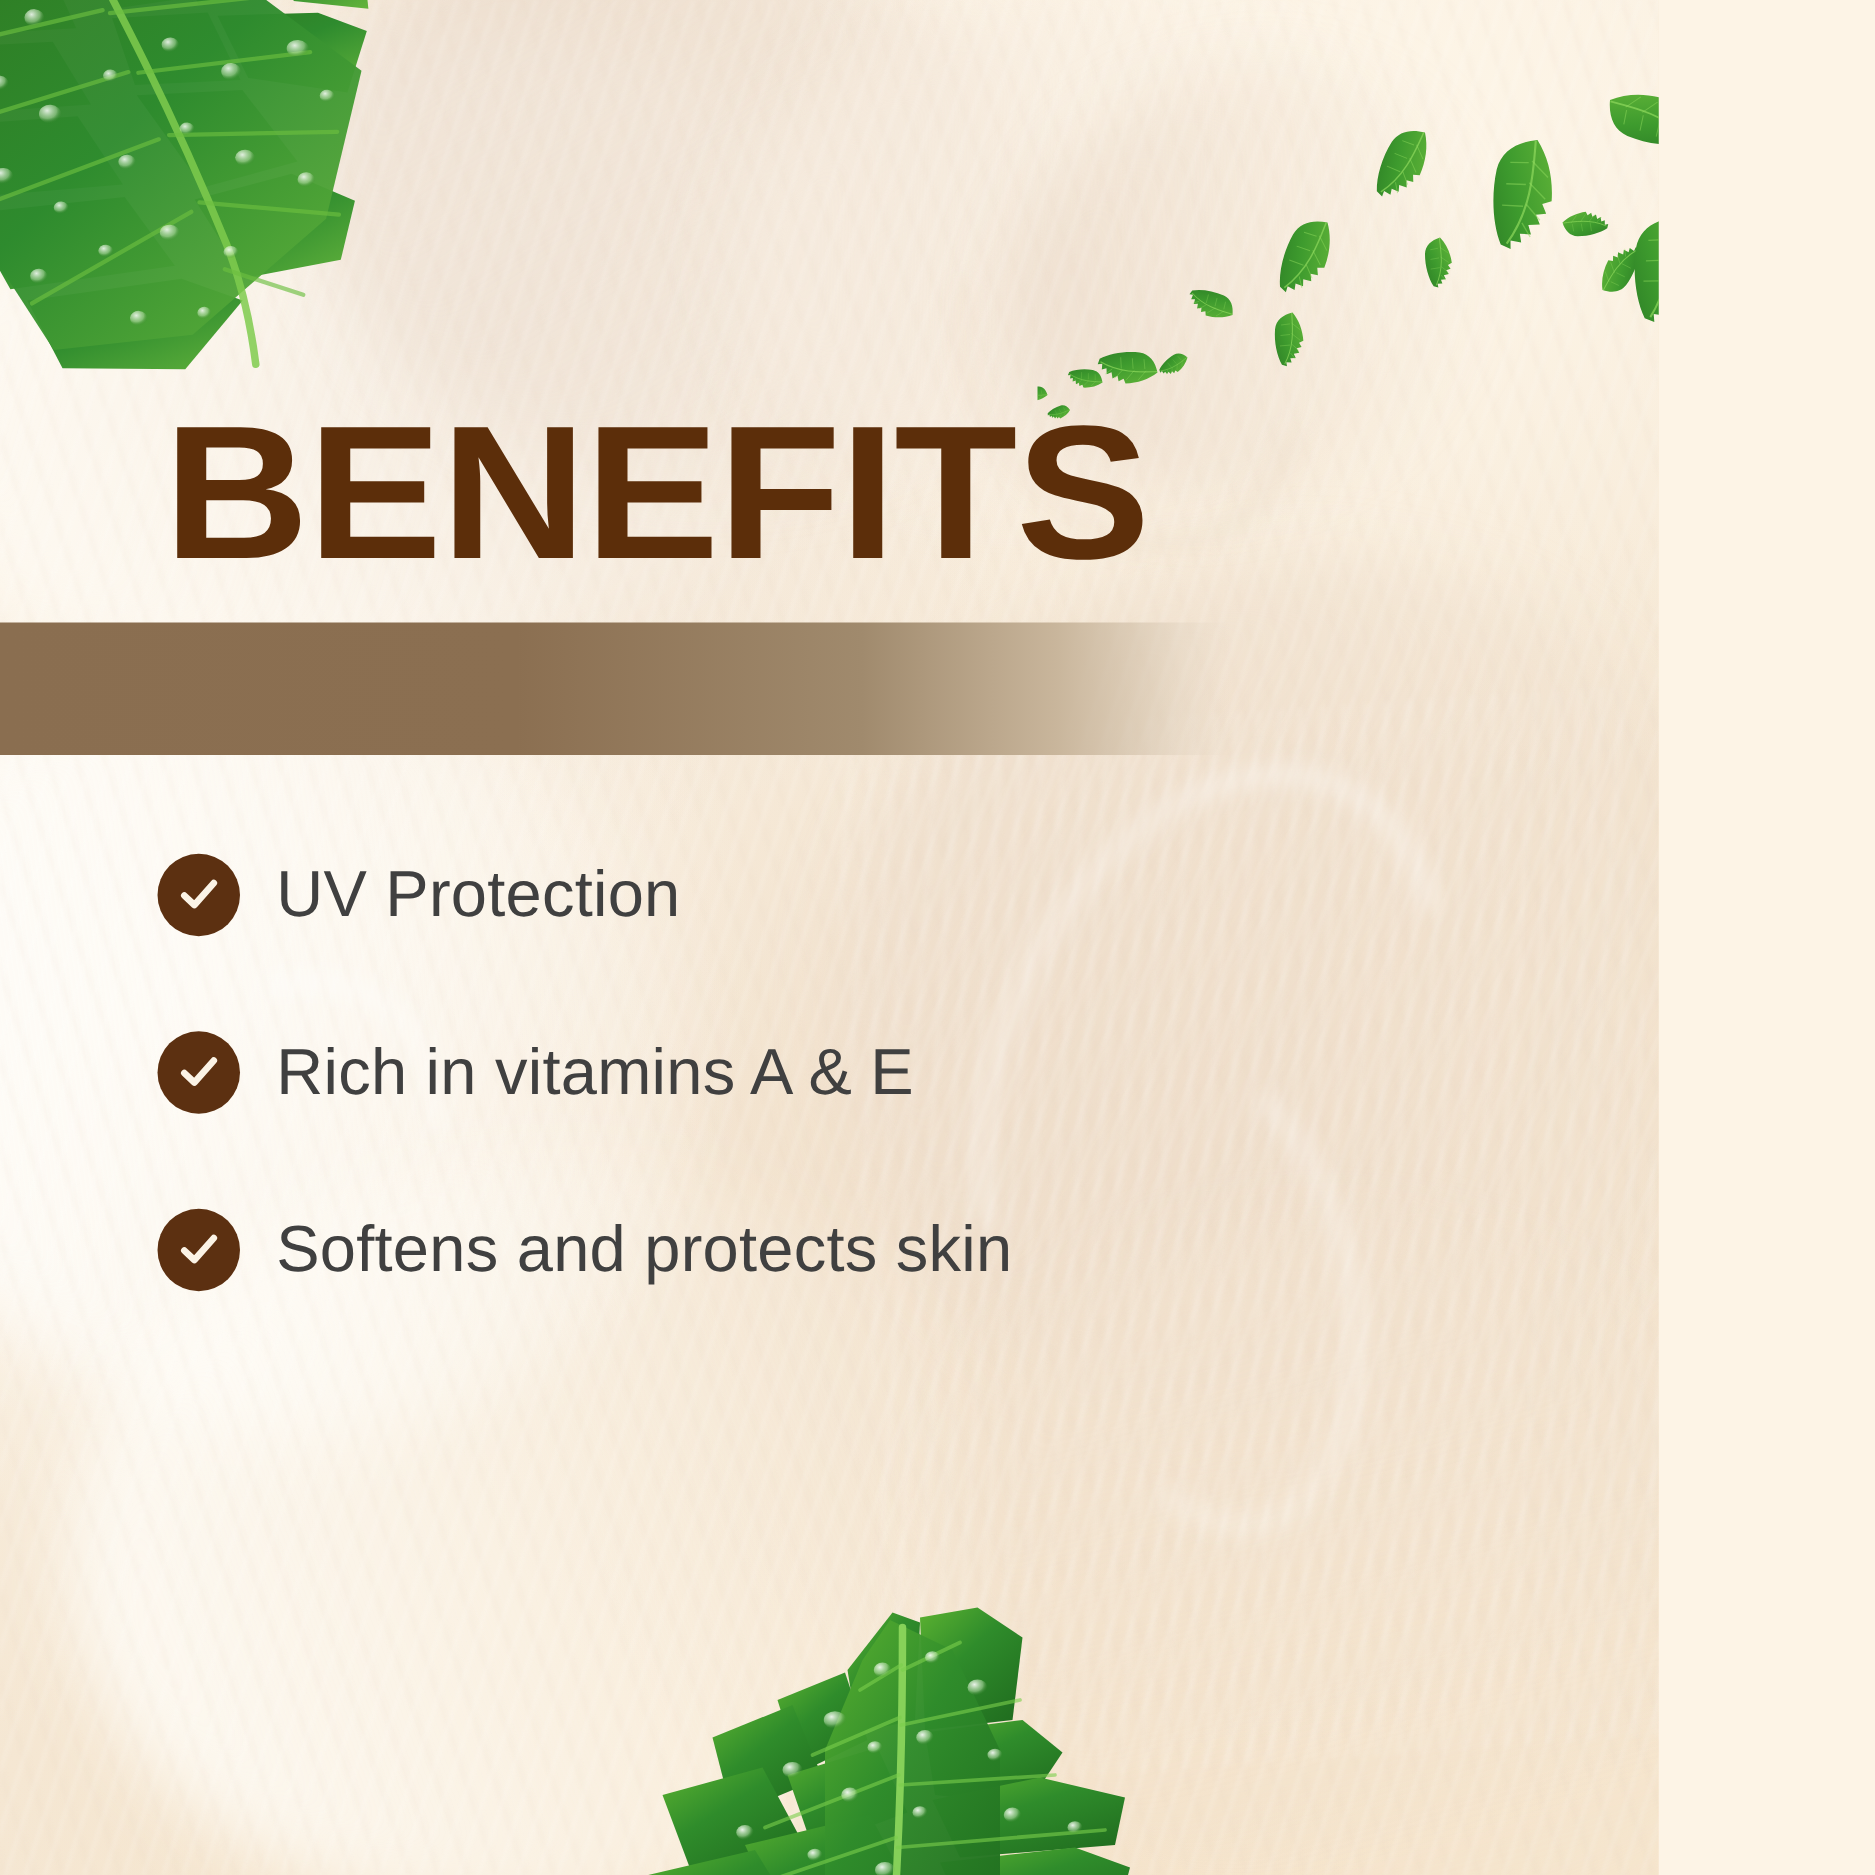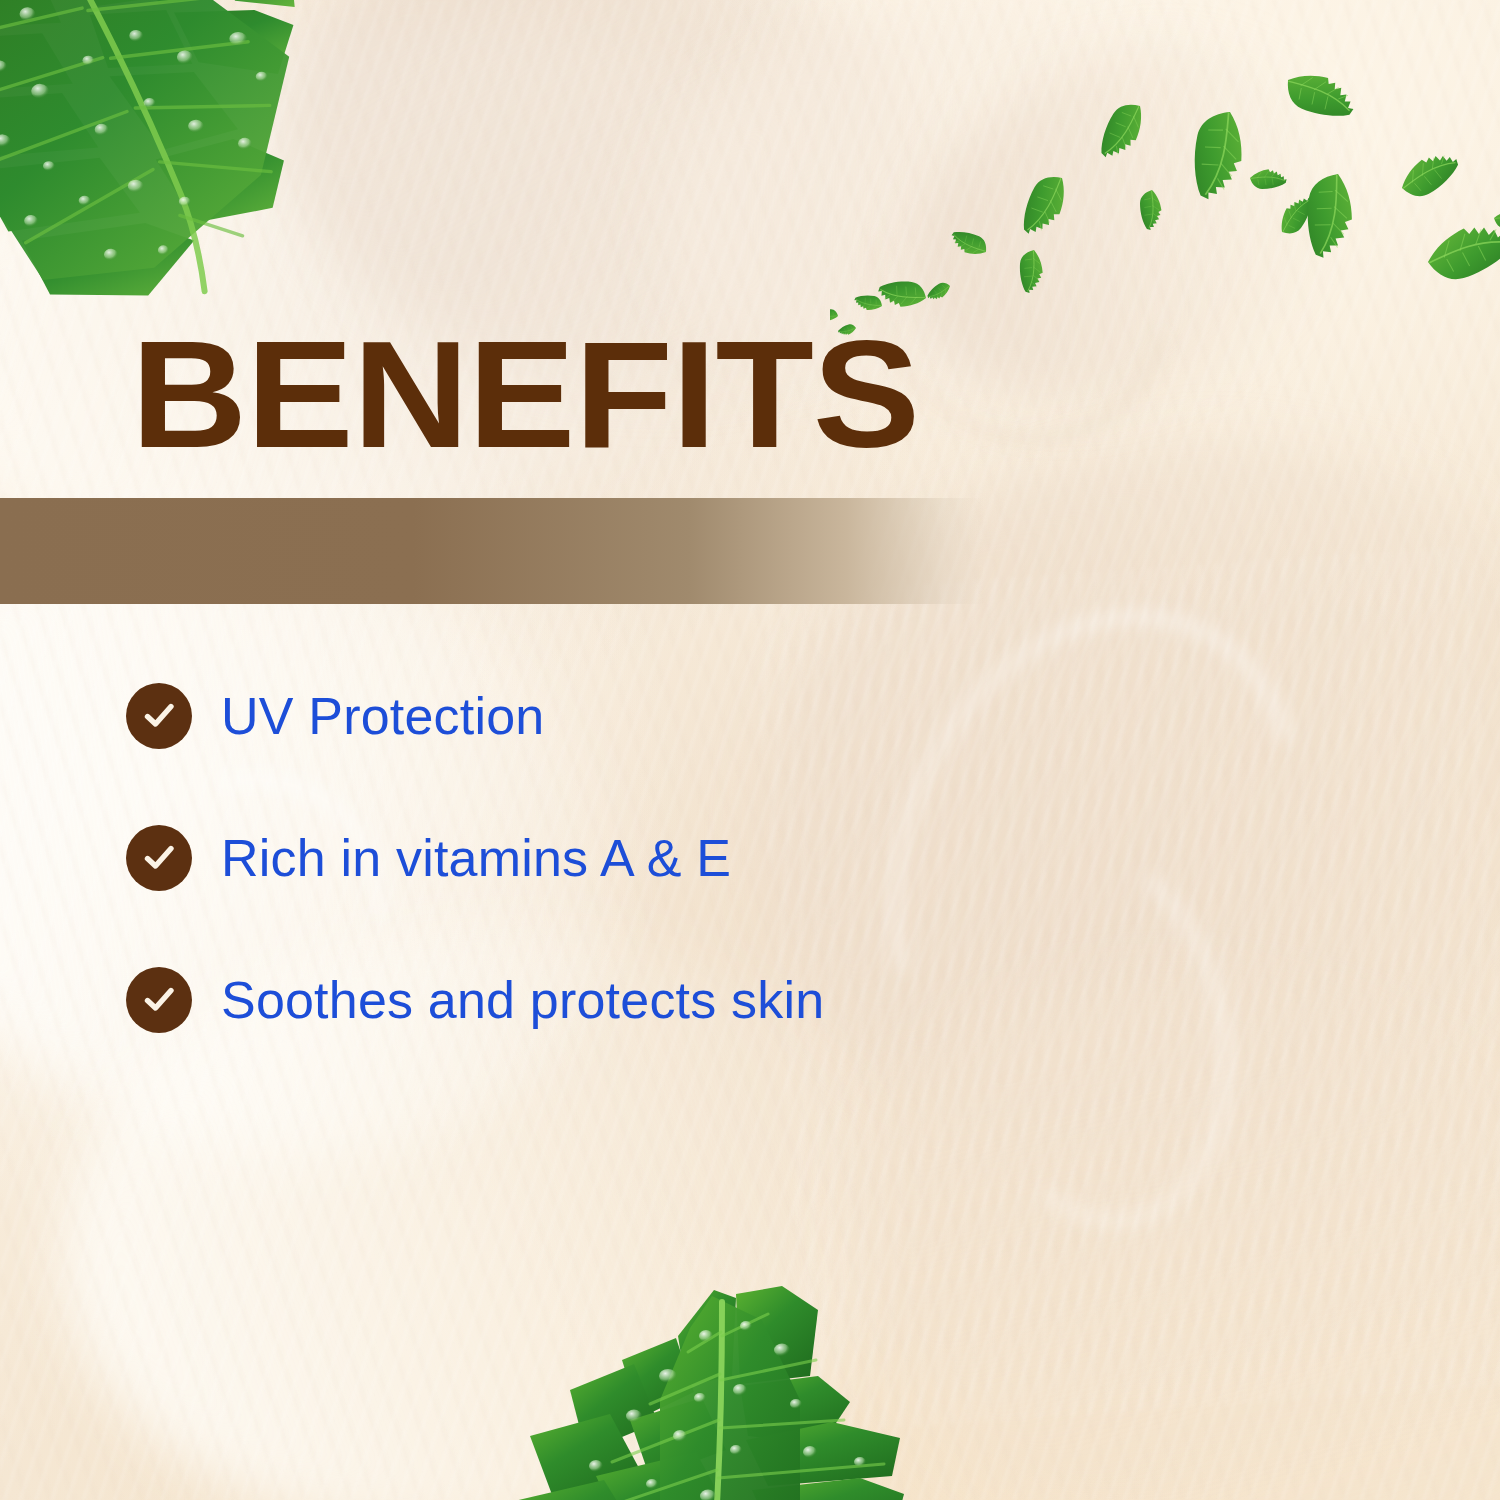--- a/index.html
+++ b/index.html
@@ -7,21 +7,21 @@
 
   html, body {
     width:1500px; height:1500px;
     overflow:hidden;
     background:#fdf4e6;
     font-family:"Liberation Sans", sans-serif;
   }
 
   #poster {
     position:relative;
-    width:1500px; height:1500px;
+    width:1327px; height:1500px;
     overflow:hidden;
     background:#fbeedb;
   }
 
   
   .bg-base {
     position:absolute; inset:0;
     background:
       radial-gradient(ellipse 70% 55% at 88% 8%,  #fdf5e7 0%, rgba(253,245,231,0) 62%),
       radial-gradient(ellipse 60% 50% at 10% 52%, #fdf8f0 0%, rgba(253,248,240,0) 60%),
@@ -159,21 +159,21 @@
     align-items:center;
     justify-content:center;
   }
   .check svg { width:40px; height:40px; display:block; }
 
   .item-label {
     font-family:"Liberation Sans", sans-serif;
     font-weight:400;
     font-size:52px;
     line-height:1;
-    color:#1d4ed8;
+    color:#404040;
     letter-spacing:.2px;
     white-space:nowrap;
   }
 
   
   .leaf-monstera-tl {
     position:absolute;
     left:-66px; top:-64px;
     width:400px; height:380px;
     transform:rotate(4deg);
@@ -433,17 +433,17 @@
           </svg>
         </span>
         <span class="item-label">Rich in vitamins A &amp; E</span>
       </li>
       <li class="item">
         <span class="check">
           <svg viewBox="0 0 40 40" aria-hidden="true">
             <path d="M8.5 20.5 L16.5 28 L32 10.5" fill="none" stroke="#FBF3E6" stroke-width="5.4" stroke-linecap="round" stroke-linejoin="round"></path>
           </svg>
         </span>
-        <span class="item-label">Soothes and protects skin</span>
+        <span class="item-label">Softens and protects skin</span>
       </li>
     </ul>
 
 </div>
 
 </body></html>

